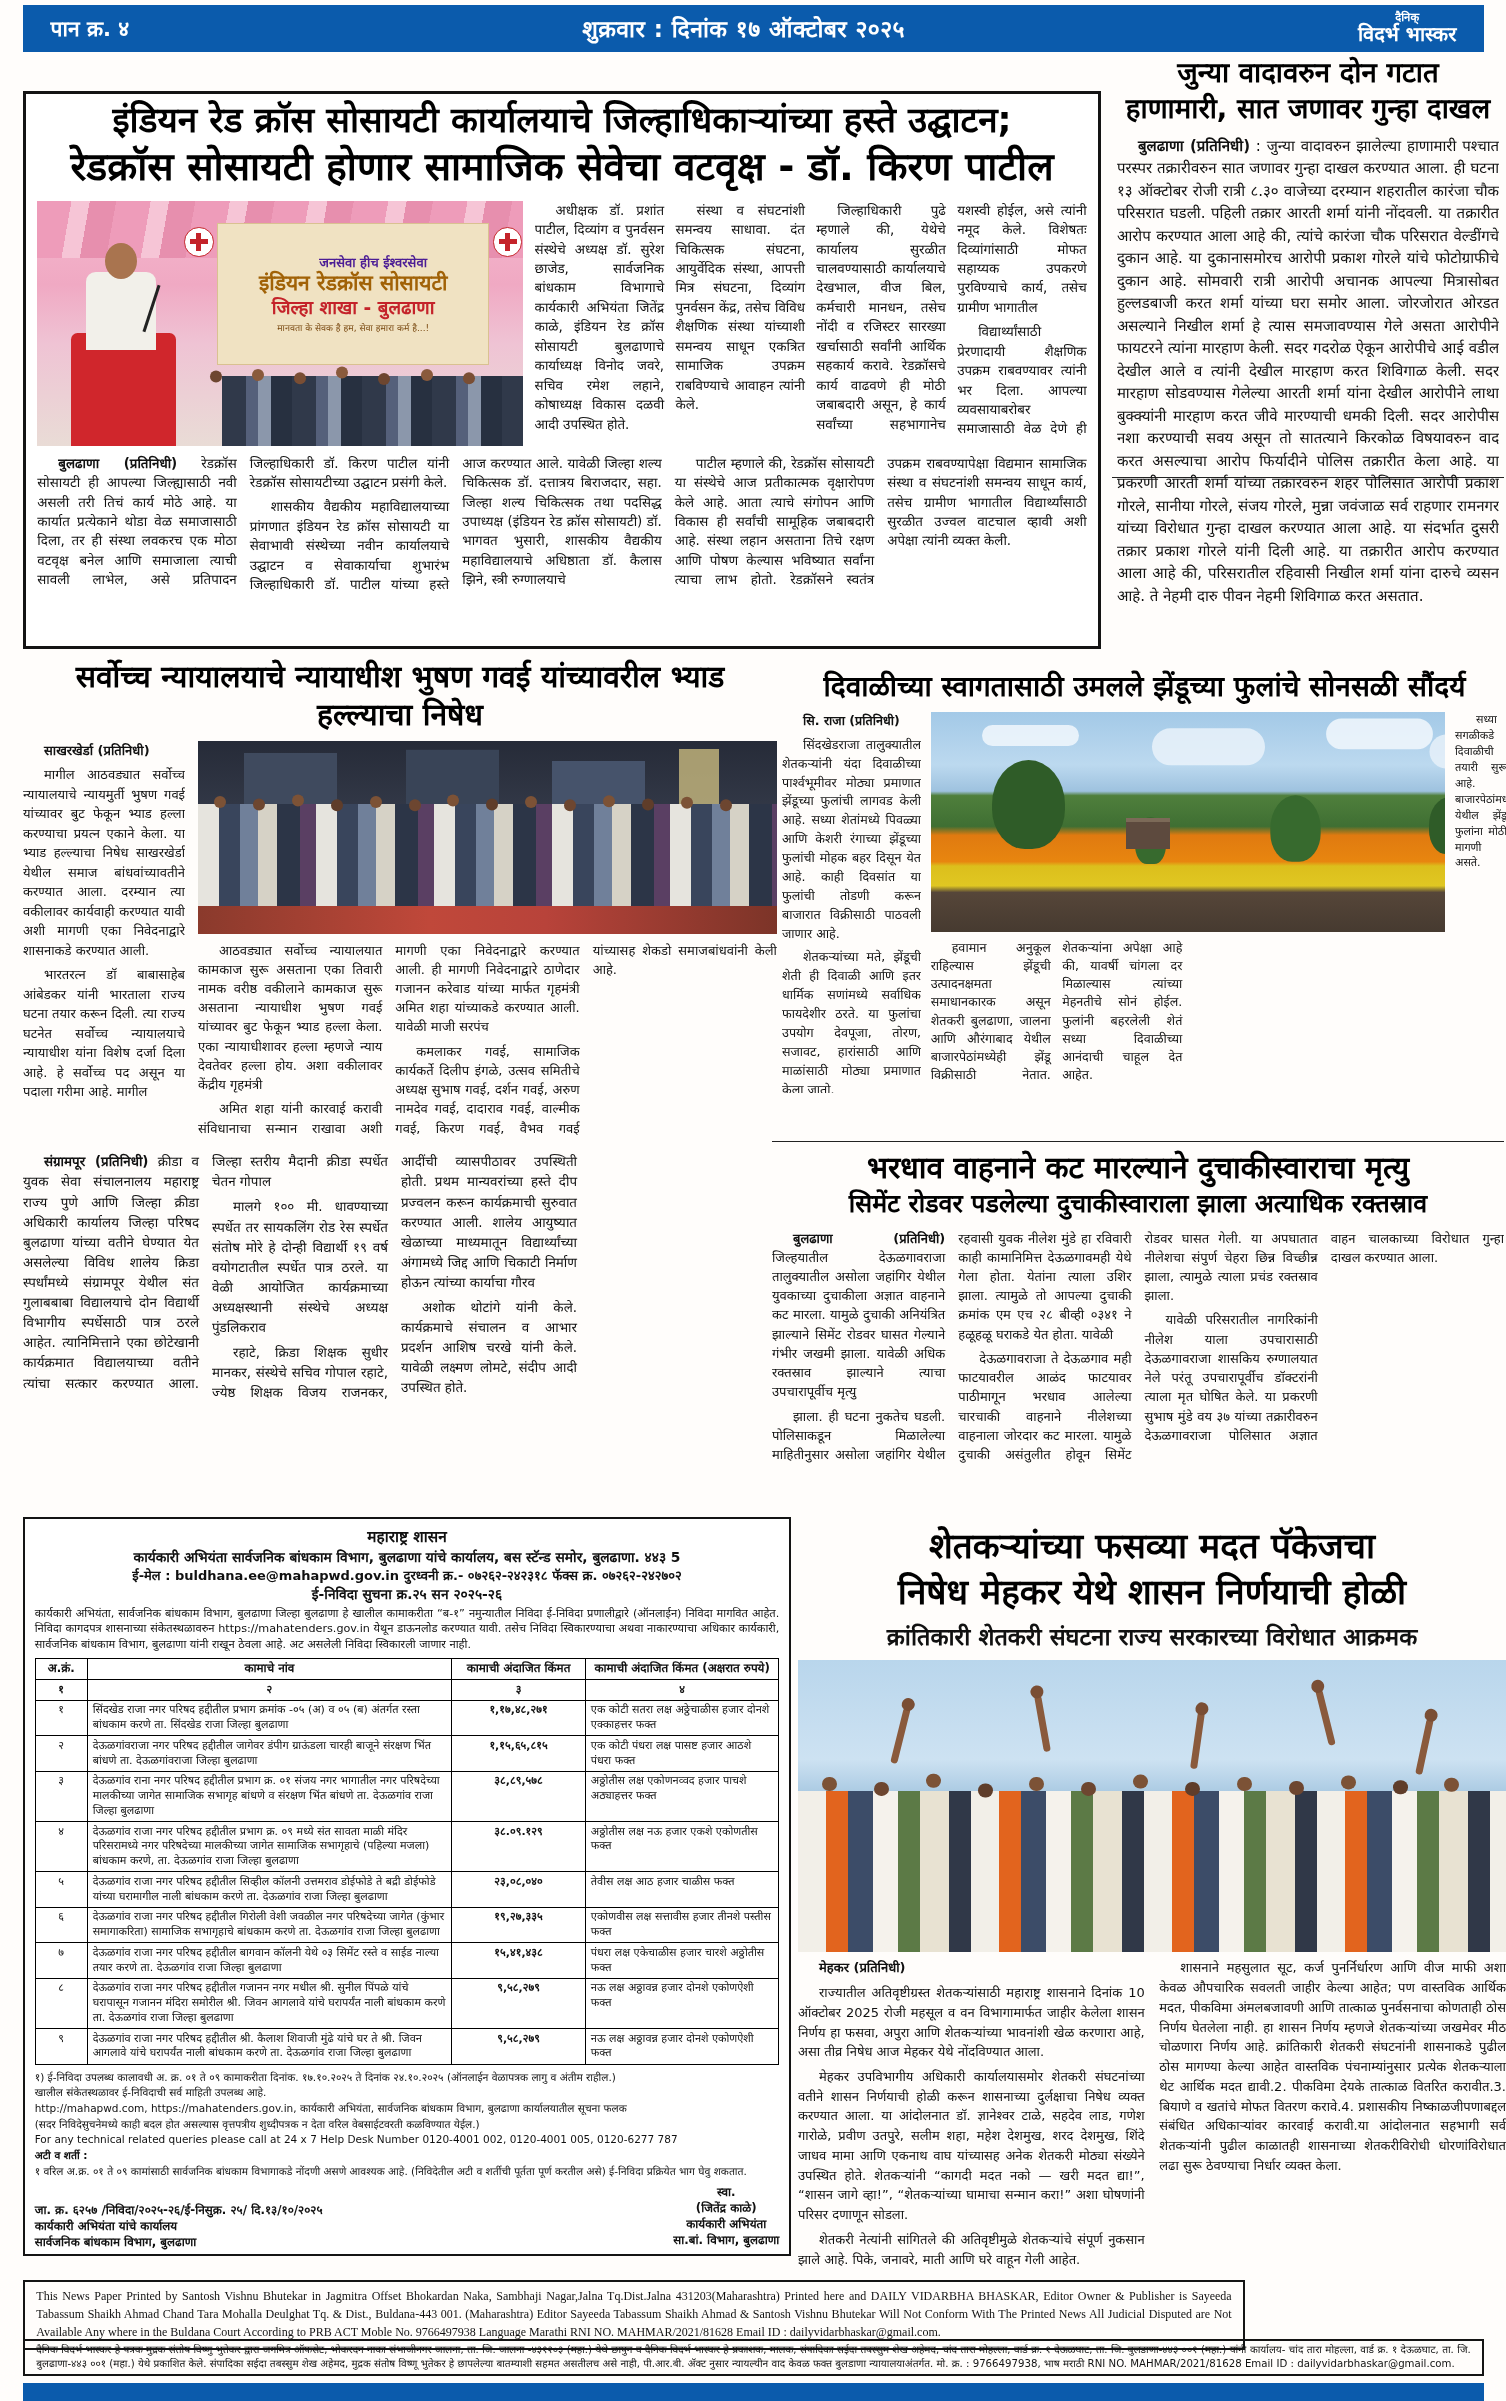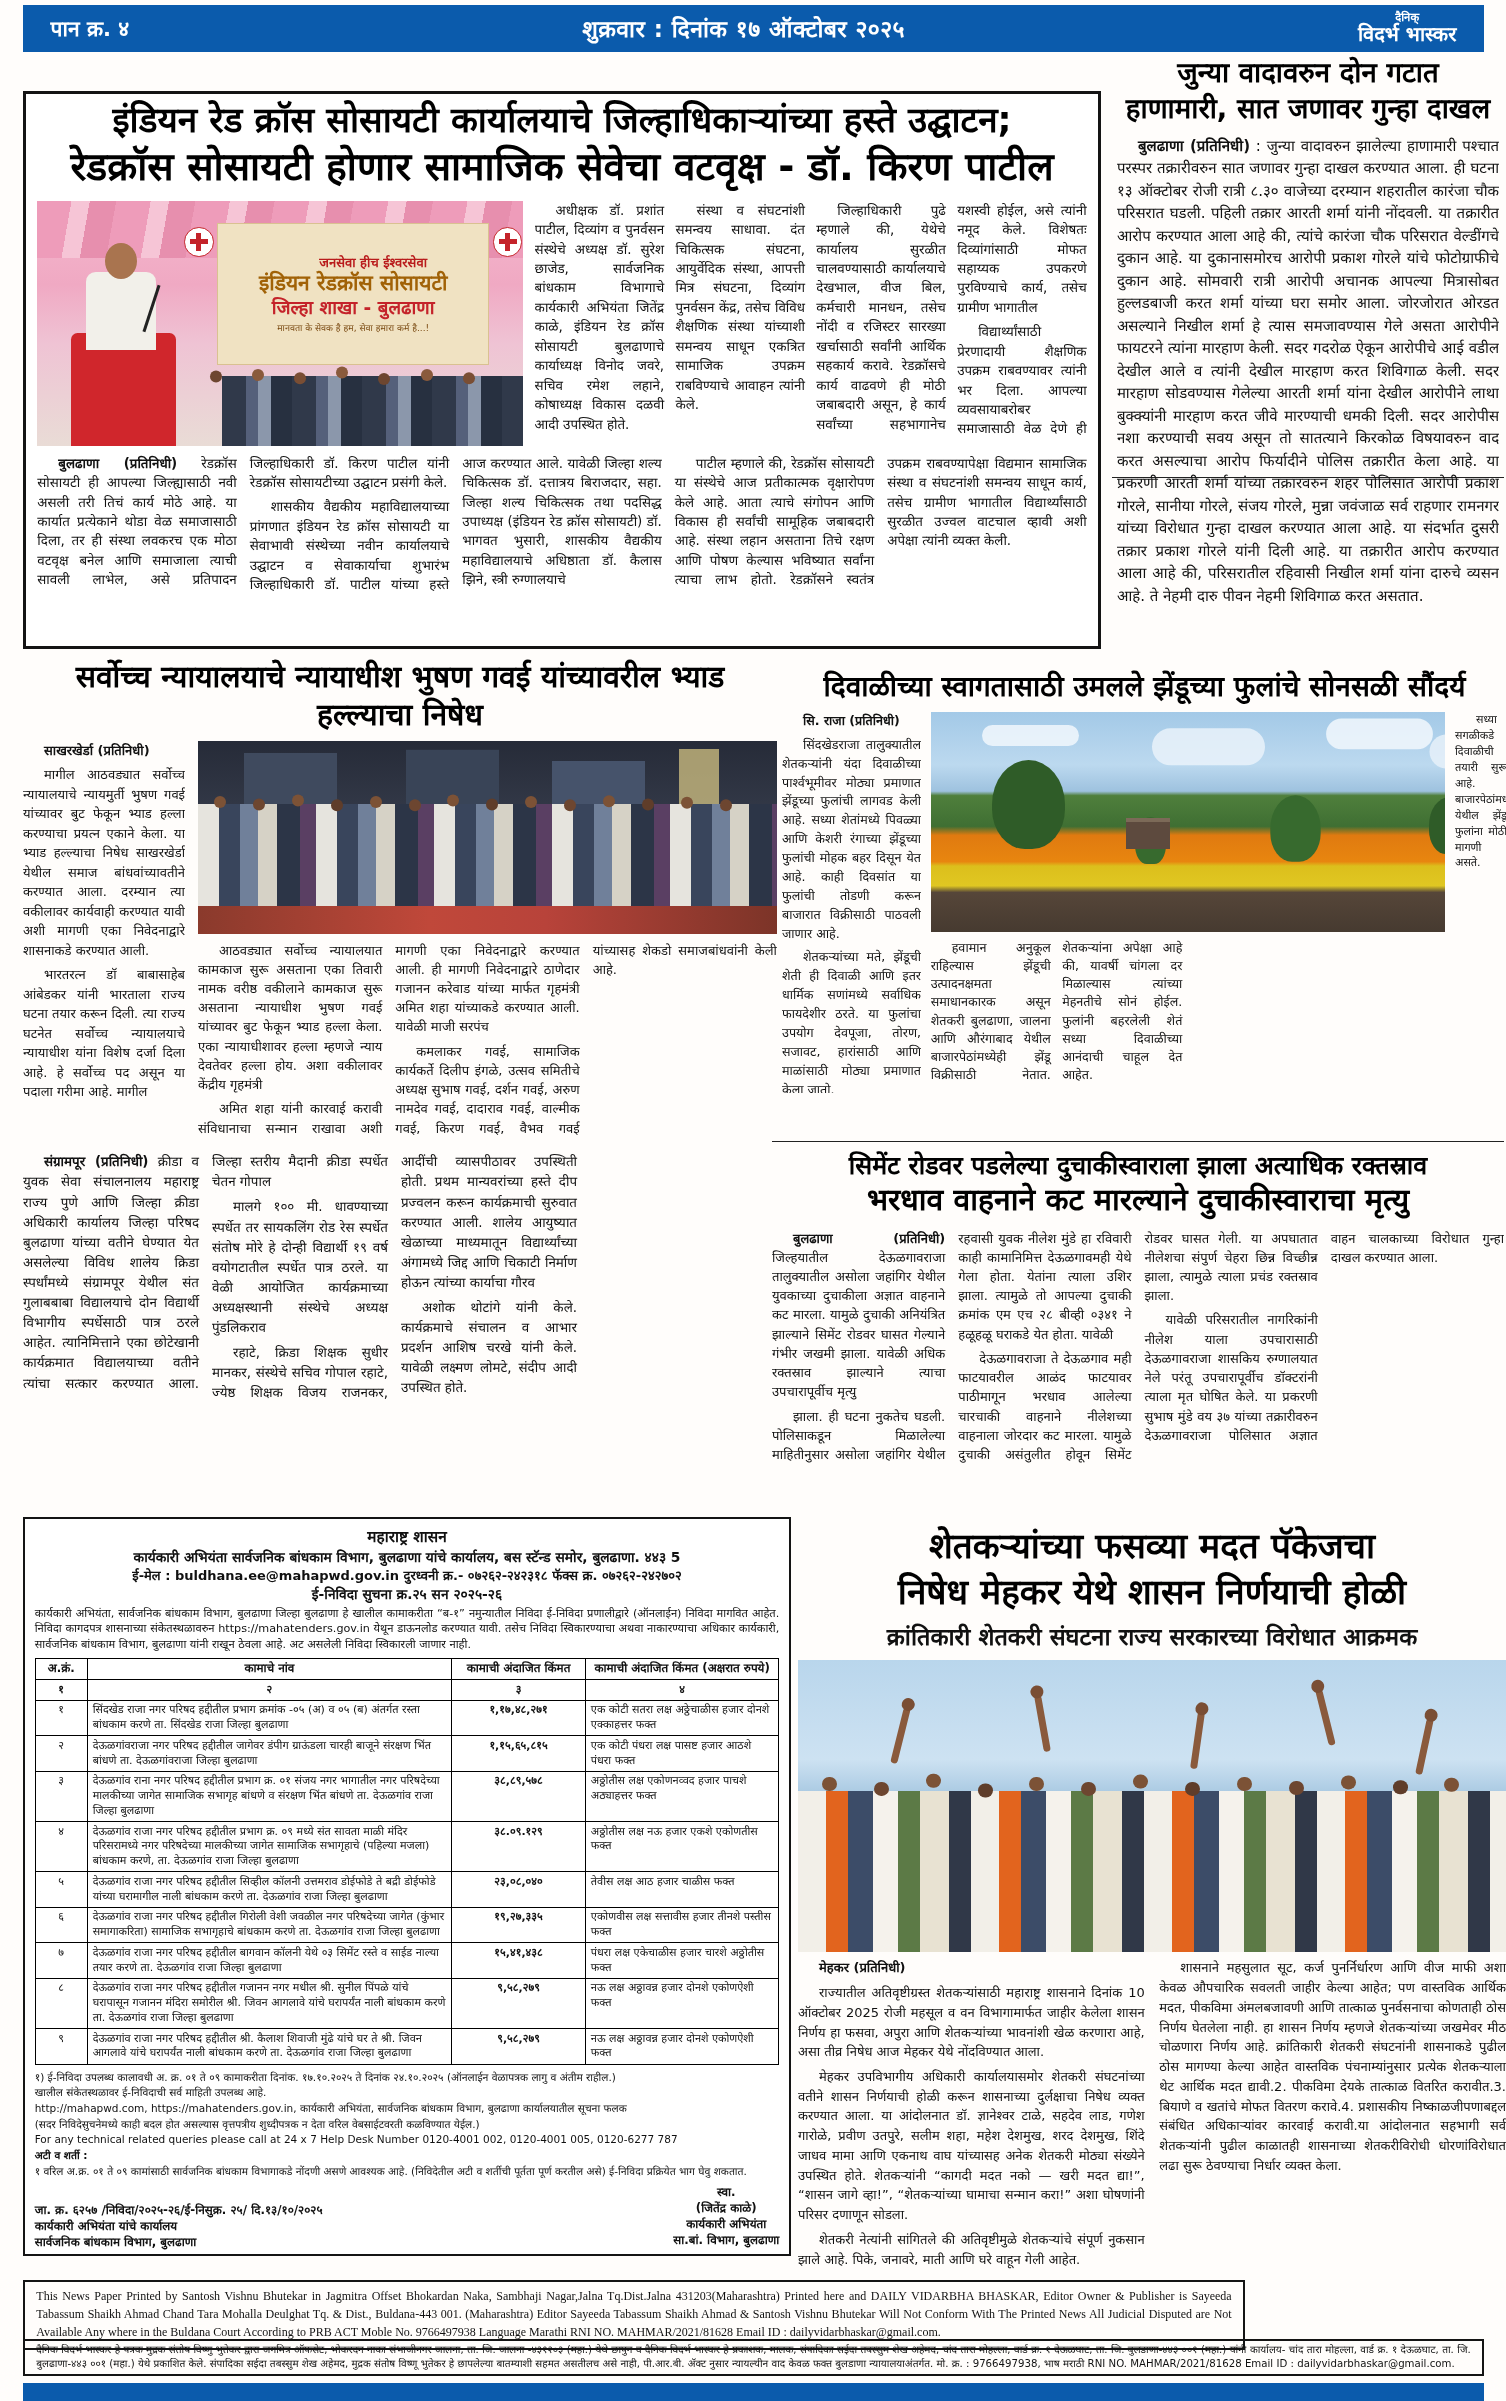--- a/index.html
+++ b/index.html
@@ -24,21 +24,21 @@
       box-sizing:border-box;padding:4.9px 11.3px;background:#fff;}
   .a1 .h1{font-size:35px;line-height:1.25;}
   .a1 .h2{font-size:39px;line-height:1.2;margin-top:1.6px;}
   .a1-row{display:flex;gap:11.3px;margin-top:9.7px;}
   .photo-redcross{position:relative;width:486px;height:245px;flex:0 0 auto;overflow:hidden;
       background:linear-gradient(180deg,#f4b9ce 0%,#f0a9c3 34%,#efc3d4 58%,#e9dcd6 100%);}
   .photo-redcross .drape{position:absolute;left:0;top:0;right:0;height:57px;
       background:repeating-linear-gradient(100deg,#ee9cba 0 34px,#f6c5d6 34px 52px,#e78fae 52px 78px);}
   .rc-banner{position:absolute;left:37%;top:9%;width:56%;height:58%;background:#f0e2c2;border:1.6px solid #d9c191;
       display:flex;flex-direction:column;align-items:center;justify-content:center;text-align:center;padding:3.2px;box-sizing:border-box;}
-  .rc-banner .b1{color:#b91c1c;font-size:13px;font-weight:bold;margin-left:40px;}
+  .rc-banner .b1{color:#4c1d95;font-size:13px;font-weight:bold;margin-left:40px;}
   .rc-banner .b2{color:#a16207;font-size:21px;font-weight:bold;line-height:1.2;}
   .rc-banner .b3{color:#c4232a;font-size:18.6px;font-weight:bold;line-height:1.2;}
   .rc-banner .b4{color:#7a4a12;font-size:9px;margin-top:2.4px;}
   .rc-logo{position:absolute;width:27.6px;height:27.6px;border-radius:50%;background:#fff;border:1.6px solid #c4232a;}
   .rc-logo::before,.rc-logo::after{content:"";position:absolute;background:#c4232a;}
   .rc-logo::before{left:11.3px;top:4.9px;width:4.9px;height:18px;}
   .rc-logo::after{left:4.9px;top:11.3px;width:18px;height:4.9px;}
   .rc-logo.l{left:-34px;top:3.2px;} .rc-logo.r{right:-34px;top:3.2px;}
   .podium{position:absolute;left:34px;bottom:0;width:105px;height:113px;background:#d0262c;border-radius:6.5px 6.5px 0 0;}
   .speaker-torso{position:absolute;left:49px;bottom:96px;width:70px;height:78px;background:#f2f0ea;border-radius:9.7px 9.7px 0 0;}
@@ -244,22 +244,22 @@
   <div class="a5">
     <div class="bd body-txt colflow">
       <p><b class="lead">संग्रामपूर (प्रतिनिधी)</b> <span>क्रीडा व युवक सेवा संचालनालय महाराष्ट्र राज्य पुणे आणि जिल्हा क्रीडा अधिकारी कार्यालय जिल्हा परिषद बुलढाणा यांच्या वतीने घेण्यात येत असलेल्या विविध शालेय क्रिडा स्पर्धांमध्ये संग्रामपूर येथील संत गुलाबबाबा विद्यालयाचे दोन विद्यार्थी विभागीय स्पर्धेसाठी पात्र ठरले आहेत. त्यानिमित्ताने एका छोटेखानी कार्यक्रमात विद्यालयाच्या वतीने त्यांचा सत्कार करण्यात आला. जिल्हा स्तरीय मैदानी क्रीडा स्पर्धेत चेतन गोपाल</span></p>
       <p>मालगे १०० मी. धावण्याच्या स्पर्धेत तर सायकलिंग रोड रेस स्पर्धेत संतोष मोरे हे दोन्ही विद्यार्थी १९ वर्ष वयोगटातील स्पर्धेत पात्र ठरले. या वेळी आयोजित कार्यक्रमाच्या अध्यक्षस्थानी संस्थेचे अध्यक्ष पुंडलिकराव</p>
       <p>रहाटे, क्रिडा शिक्षक सुधीर मानकर, संस्थेचे सचिव गोपाल रहाटे, ज्येष्ठ शिक्षक विजय राजनकर, आदींची व्यासपीठावर उपस्थिती होती. प्रथम मान्यवरांच्या हस्ते दीप प्रज्वलन करून कार्यक्रमाची सुरुवात करण्यात आली. शालेय आयुष्यात खेळाच्या माध्यमातून विद्यार्थ्यांच्या अंगामध्ये जिद्द आणि चिकाटी निर्माण होऊन त्यांच्या कार्याचा गौरव</p>
       <p>अशोक थोटांगे यांनी केले. कार्यक्रमाचे संचालन व आभार प्रदर्शन आशिष चरखे यांनी केले. यावेळी लक्ष्मण लोमटे, संदीप आदी उपस्थित होते.</p>
     </div>
   </div>
 
   <div class="a6">
+    <div class="hl h1">भरधाव वाहनाने कट मारल्याने दुचाकीस्वाराचा  मृत्यु</div>
     <div class="hl h2">सिमेंट रोडवर पडलेल्या दुचाकीस्वाराला झाला अत्याधिक रक्तस्राव</div>
-    <div class="hl h1">भरधाव वाहनाने कट मारल्याने दुचाकीस्वाराचा  मृत्यु</div>
     <div class="bd body-txt colflow">
       <p><b class="lead">बुलढाणा (प्रतिनिधी)</b> <span>जिल्हयातील देऊळगावराजा तालुक्यातील असोला जहांगिर येथील युवकाच्या दुचाकीला अज्ञात वाहनाने कट मारला. यामुळे दुचाकी अनियंत्रित झाल्याने सिमेंट रोडवर घासत गेल्याने गंभीर जखमी झाला. यावेळी अधिक रक्तस्राव झाल्याने त्याचा उपचारापूर्वीच मृत्यु</span></p>
       <p>झाला. ही घटना नुकतेच घडली. पोलिसाकडून मिळालेल्या माहितीनुसार असोला जहांगिर येथील रहवासी युवक नीलेश मुंडे हा रविवारी काही कामानिमित्त देऊळगावमही येथे गेला होता. येतांना त्याला उशिर झाला. त्यामुळे तो आपल्या दुचाकी क्रमांक एम एच २८ बीव्ही ०३४१ ने हळूहळू घराकडे येत होता. यावेळी</p>
       <p>देऊळगावराजा ते देऊळगाव मही फाटयावरील आळंद फाटयावर पाठीमागून भरधाव आलेल्या चारचाकी वाहनाने नीलेशच्या वाहनाला जोरदार कट मारला. यामुळे दुचाकी असंतुलीत होवून सिमेंट रोडवर घासत गेली. या अपघातात नीलेशचा संपुर्ण चेहरा छिन्न विच्छीन्न झाला, त्यामुळे त्याला प्रचंड रक्तस्राव झाला.</p>
       <p>यावेळी परिसरातील नागरिकांनी नीलेश याला उपचारासाठी देऊळगावराजा शासकिय रुग्णालयात नेले परंतू उपचारापूर्वीच डॉक्टरांनी त्याला मृत घोषित केले. या प्रकरणी सुभाष मुंडे वय ३७ यांच्या तक्रारीवरुन देऊळगावराजा पोलिसात अज्ञात वाहन चालकाच्या विरोधात गुन्हा दाखल करण्यात आला.</p>
     </div>
   </div>
 
   <div class="tender">
     <div class="t1">महाराष्ट्र शासन</div>

